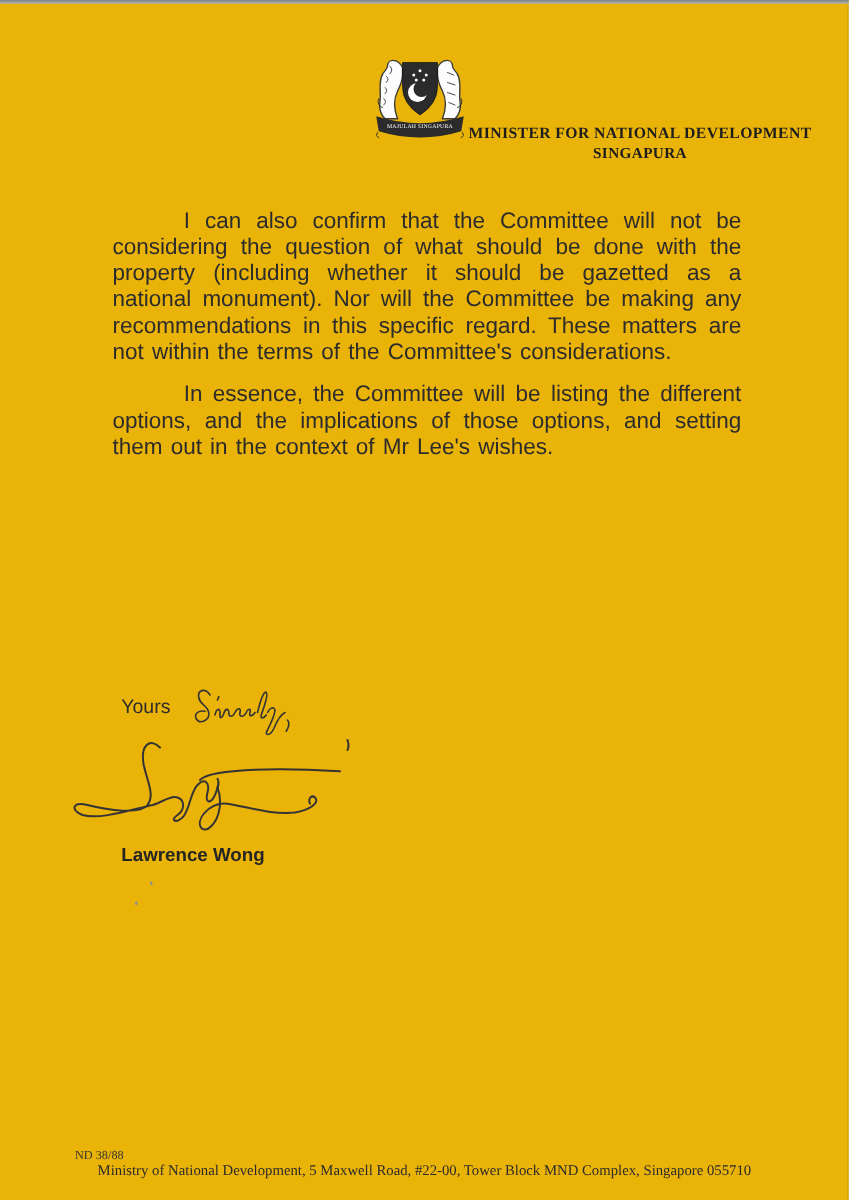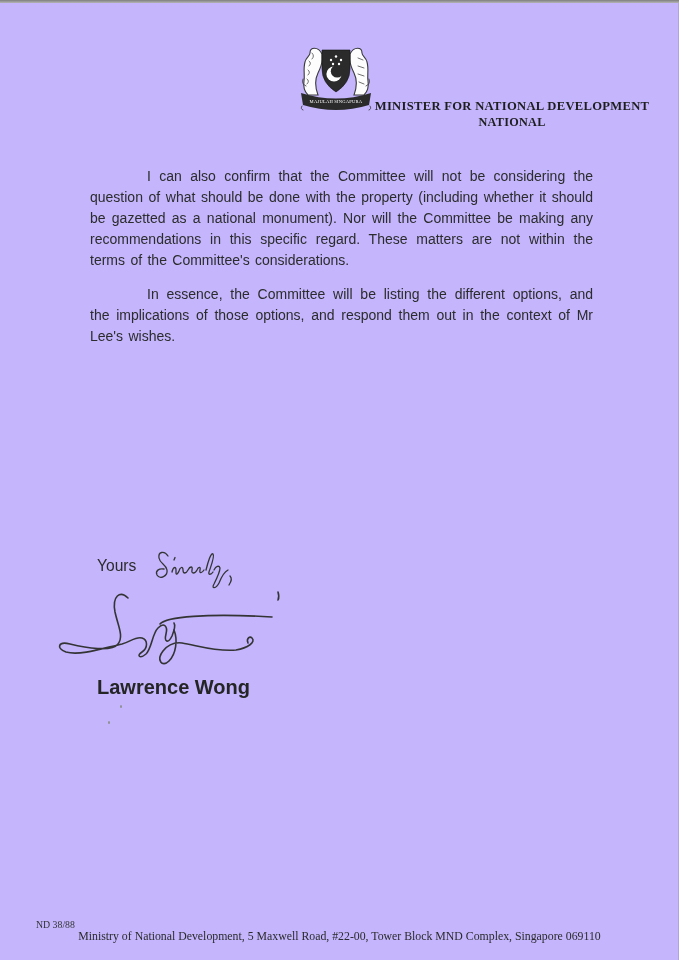--- a/index.html
+++ b/index.html
@@ -1,50 +1,50 @@
 <!DOCTYPE html>
 <html><head>
 <meta charset="utf-8">
 <style>
   * { margin:0; padding:0; box-sizing:border-box; }
   html,body { width:679px; height:960px; background:#fff; }
   body { font-family:"Liberation Sans", sans-serif; color:#2e2e2e; position:relative; overflow:hidden; }
 
-  .page { position:absolute; inset:0; background:#c4b5fd; }
+  .page { position:absolute; inset:0; background:#eab308; }
 
   .scan-edge-top { position:absolute; top:0; left:0; width:679px; height:3px;
     background:linear-gradient(to bottom,#7e7e7e,#b5b5b5); }
   .scan-edge-right { position:absolute; top:3px; right:0; width:1px; height:957px;
     background:rgba(0,0,0,.10); }
 
   
   .crest { position:absolute; left:299px; top:41px; width:74px; height:74px; }
   .hdr-title { position:absolute; left:372px; top:98px; width:280px; text-align:center;
     font-family:"Liberation Serif", serif; font-weight:bold; color:#1e1e1e;
     font-size:12.6px; line-height:16px; letter-spacing:.3px; }
   .hdr-title .line2 { font-size:12.2px; }
 
   
   .letter-body { position:absolute; left:90px; top:166px; width:503px;
-    font-size:14px; line-height:21px; text-align:justify; color:#2c2c2c;
+    font-size:18px; line-height:21px; text-align:justify; color:#2c2c2c;
     word-spacing:1.5px; }
   .letter-body p { text-indent:57px; margin-bottom:13px; }
 
   
   .salutation-typed { position:absolute; left:97px; top:557px; font-size:15.6px; color:#2c2c2c; }
   .sincerely-svg { position:absolute; left:150px; top:546px; width:95px; height:48px; }
   .signature-svg { position:absolute; left:56px; top:586px; width:226px; height:86px; }
-  .signatory { position:absolute; left:97px; top:676px; font-size:20px; font-weight:bold; color:#252525; }
+  .signatory { position:absolute; left:97px; top:676px; font-size:15px; font-weight:bold; color:#252525; }
 
   .speck { position:absolute; background:#8f8f8f; border-radius:50%; }
   .speck.s1 { left:120px; top:705px; width:2px; height:3px; }
   .speck.s2 { left:108px; top:721px; width:2px; height:3px; }
 
   
-  .footer-ref { position:absolute; left:36px; top:919px;
+  .footer-ref { position:absolute; left:60px; top:919px;
     font-family:"Liberation Serif", serif; font-size:9.8px; color:#333; }
   .footer-address { position:absolute; left:0; top:929px; width:679px; text-align:center;
     font-family:"Liberation Serif", serif; font-size:11.8px; color:#2b2b2b; }
 
   .sr-only { position:absolute; width:1px; height:1px; overflow:hidden; clip:rect(0 0 0 0); white-space:nowrap; }
 
   svg .ink { fill:none; stroke:#343434; stroke-linecap:round; stroke-linejoin:round; }
 </style>
 </head>
 <body>
@@ -75,26 +75,26 @@
       <circle cx="40" cy="23" r="1.2"></circle>
     </g>
 
     <path d="M2,52 Q37,63 72,52 L70,64 Q37,74 4,64 Z" fill="#2b2b2b"></path>
     <path class="ink" stroke-width=".8" d="M3,65 q-2,3 1,4 M71,65 q2,3 -1,4"></path>
     <text x="37" y="61.5" text-anchor="middle" font-size="4.6" letter-spacing=".2" fill="#ffffff" font-family="Liberation Serif, serif">MAJULAH SINGAPURA</text>
   </svg>
 
   <div class="hdr-title">
     <div class="line1">MINISTER FOR NATIONAL DEVELOPMENT</div>
-    <div class="line2">NATIONAL</div>
+    <div class="line2">SINGAPURA</div>
   </div>
 
   <div class="letter-body">
     <p>I can also confirm that the Committee will not be considering the question of what should be done with the property (including whether it should be gazetted as a national monument). Nor will the Committee be making any recommendations in this specific regard. These matters are not within the terms of the Committee's considerations.</p>
-    <p>In essence, the Committee will be listing the different options, and the implications of those options, and respond them out in the context of Mr Lee's wishes.</p>
+    <p>In essence, the Committee will be listing the different options, and the implications of those options, and setting them out in the context of Mr Lee's wishes.</p>
   </div>
 
   <div class="salutation-typed">Yours</div>
 
   <svg class="sincerely-svg" viewBox="0 0 95 48" aria-hidden="true">
     <g class="ink" stroke-width="1.3">
       <path d="M18,10 C14,4 8,6 9,12 C10,18 16,18 17,24 C18,30 10,34 7,29 C5,25 9,22 14,23"></path>
       <path d="M22,26 C23,21 26,20 26,24 L26,27 C26,29 28,28 29,25 C30,21 33,20 33,24 C33,28 36,28 38,24 C40,20 43,20 42,24 C41,28 45,28 47,24 C48,21 51,20 50,24 C49,28 52,27 54,24"></path>
       <path d="M24,14 l1,-2.5"></path>
       <path d="M56,24 C58,16 61,6 63,8 C65,10 61,20 59,26 C58,29 61,29 63,26"></path>
@@ -112,15 +112,15 @@
       <path d="M118,44 C122,54 120,68 113,75 C106,82 100,74 107,65 C111,60 118,56 126,57 C140,59 160,66 180,64 C192,62 200,56 196,52 C194,50 190,52 192,57"></path>
     </g>
   </svg>
 
   <div class="signatory">Lawrence Wong</div>
 
   <div class="speck s1"></div>
   <div class="speck s2"></div>
 
   <div class="footer-ref">ND 38/88</div>
-  <div class="footer-address">Ministry of National Development, 5 Maxwell Road, #22-00, Tower Block MND Complex, Singapore 069110</div>
+  <div class="footer-address">Ministry of National Development, 5 Maxwell Road, #22-00, Tower Block MND Complex, Singapore 055710</div>
 
 </div>
 
 </body></html>

